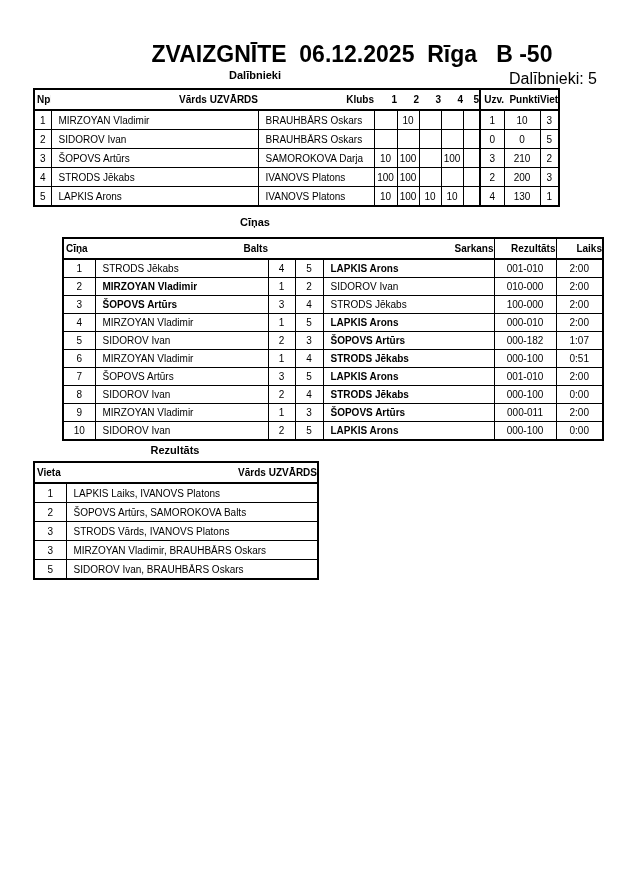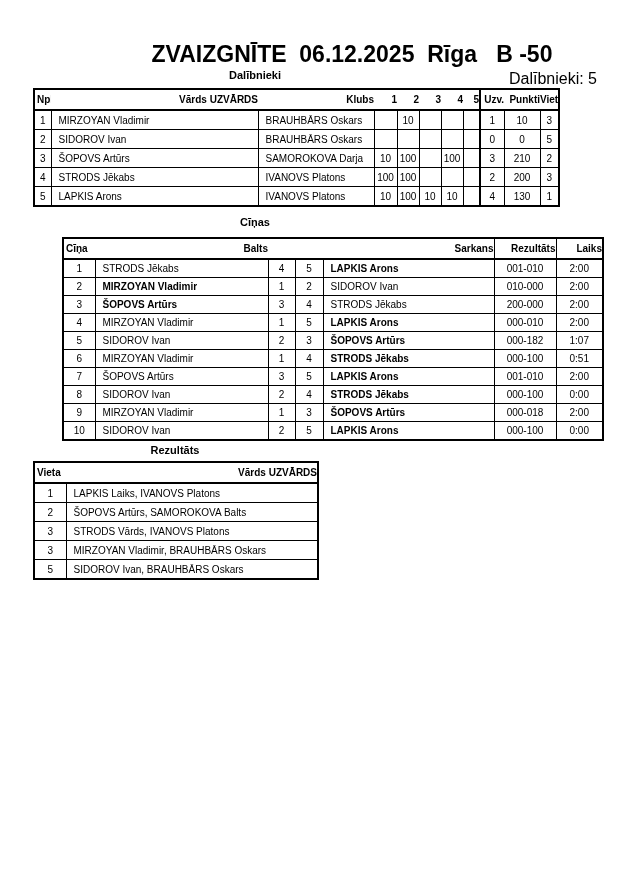--- a/index.html
+++ b/index.html
@@ -185,21 +185,21 @@
     <td class="l">SIDOROV Ivan</td>
     <td class="c">010-000</td>
     <td class="c">2:00</td>
   </tr>
   <tr>
     <td class="c">3</td>
     <td class="l bold">ŠOPOVS Artūrs</td>
     <td class="c">3</td>
     <td class="c">4</td>
     <td class="l">STRODS Jēkabs</td>
-    <td class="c">200-000</td>
+    <td class="c">100-000</td>
     <td class="c">2:00</td>
   </tr>
   <tr>
     <td class="c">4</td>
     <td class="l">MIRZOYAN Vladimir</td>
     <td class="c">1</td>
     <td class="c">5</td>
     <td class="l bold">LAPKIS Arons</td>
     <td class="c">000-010</td>
     <td class="c">2:00</td>
@@ -239,21 +239,21 @@
     <td class="l bold">STRODS Jēkabs</td>
     <td class="c">000-100</td>
     <td class="c">0:00</td>
   </tr>
   <tr>
     <td class="c">9</td>
     <td class="l">MIRZOYAN Vladimir</td>
     <td class="c">1</td>
     <td class="c">3</td>
     <td class="l bold">ŠOPOVS Artūrs</td>
-    <td class="c">000-018</td>
+    <td class="c">000-011</td>
     <td class="c">2:00</td>
   </tr>
   <tr>
     <td class="c">10</td>
     <td class="l">SIDOROV Ivan</td>
     <td class="c">2</td>
     <td class="c">5</td>
     <td class="l bold">LAPKIS Arons</td>
     <td class="c">000-100</td>
     <td class="c">0:00</td>

